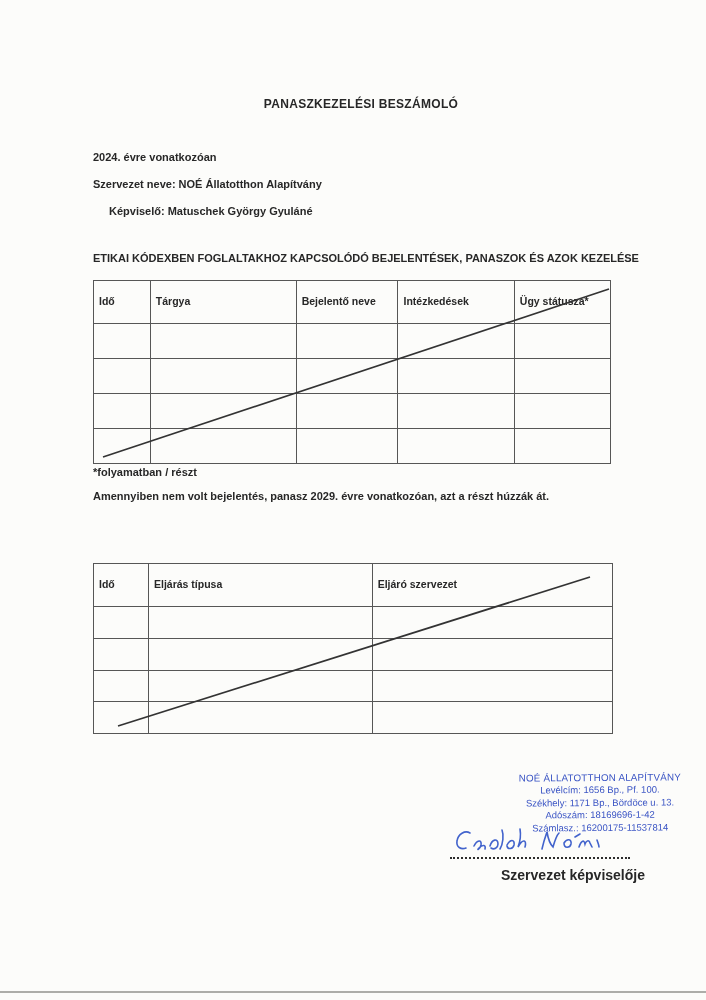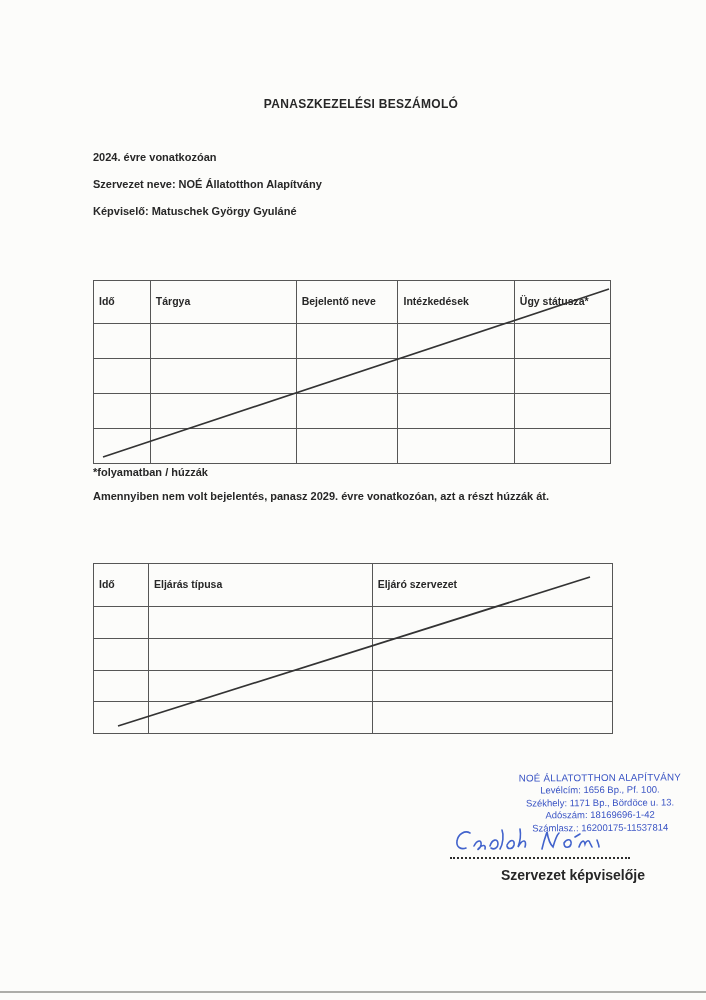--- a/index.html
+++ b/index.html
@@ -17,21 +17,21 @@
     top:97px; left:8px; width:706px;
     text-align:center;
     font-weight:bold; font-size:12px; letter-spacing:0.3px;
   }
   .meta-line, .footnote, .para, .section-heading {
     left:93px;
     font-weight:bold; font-size:11px; white-space:nowrap;
   }
   .meta-year { top:151px; }
   .meta-org  { top:178px; }
-  .meta-rep  { top:205px; }
+  .meta-rep  { top:205px;margin-left:16px; }
   .h-reports    { top:252px; }
   .h-procedures { top:540px; }
   .footnote { top:466px; }
   .para-reports    { top:490px; }
   .para-procedures { top:761px; }
 
   .table-wrap { position:absolute; left:93px; }
   .tw-reports    { top:280px; width:518px; height:184px; }
   .tw-procedures { top:563px; width:520px; height:171px; }
   .doc-table {
@@ -78,20 +78,21 @@
 <body>
 
 <div class="page">
 
   <div class="abs doc-title">PANASZKEZELÉSI BESZÁMOLÓ</div>
 
   <div class="abs meta-line meta-year">2024. évre vonatkozóan</div>
   <div class="abs meta-line meta-org">Szervezet neve: NOÉ Állatotthon Alapítvány</div>
   <div class="abs meta-line meta-rep">Képviselő: Matuschek György Gyuláné</div>
 
+  <div class="abs section-heading h-reports">ETIKAI KÓDEXBEN FOGLALTAKHOZ KAPCSOLÓDÓ BEJELENTÉSEK, PANASZOK ÉS AZOK KEZELÉSE</div>
 
   <div class="table-wrap tw-reports">
     <table class="doc-table">
       <colgroup>
         <col style="width:11%">
           <col style="width:28.2%">
           <col style="width:19.7%">
           <col style="width:22.5%">
           <col style="width:18.6%">
       </colgroup>
@@ -133,21 +134,21 @@
             <td></td>
             <td></td>
           </tr>
       </tbody>
     </table>
     <svg class="strike-svg" viewBox="0 0 518 184">
       <line x1="10" y1="177" x2="516" y2="9" stroke="#333333" stroke-width="1.7"></line>
     </svg>
   </div>
 
-  <div class="abs footnote">*folyamatban / húzzák</div>
+  <div class="abs footnote">*folyamatban / részt</div>
   <div class="abs para para-reports">Amennyiben nem volt bejelentés, panasz 2029. évre vonatkozóan, azt a részt húzzák át.</div>
 
 
   <div class="table-wrap tw-procedures">
     <table class="doc-table">
       <colgroup>
         <col style="width:10.6%">
           <col style="width:43.1%">
           <col style="width:46.3%">
       </colgroup>

